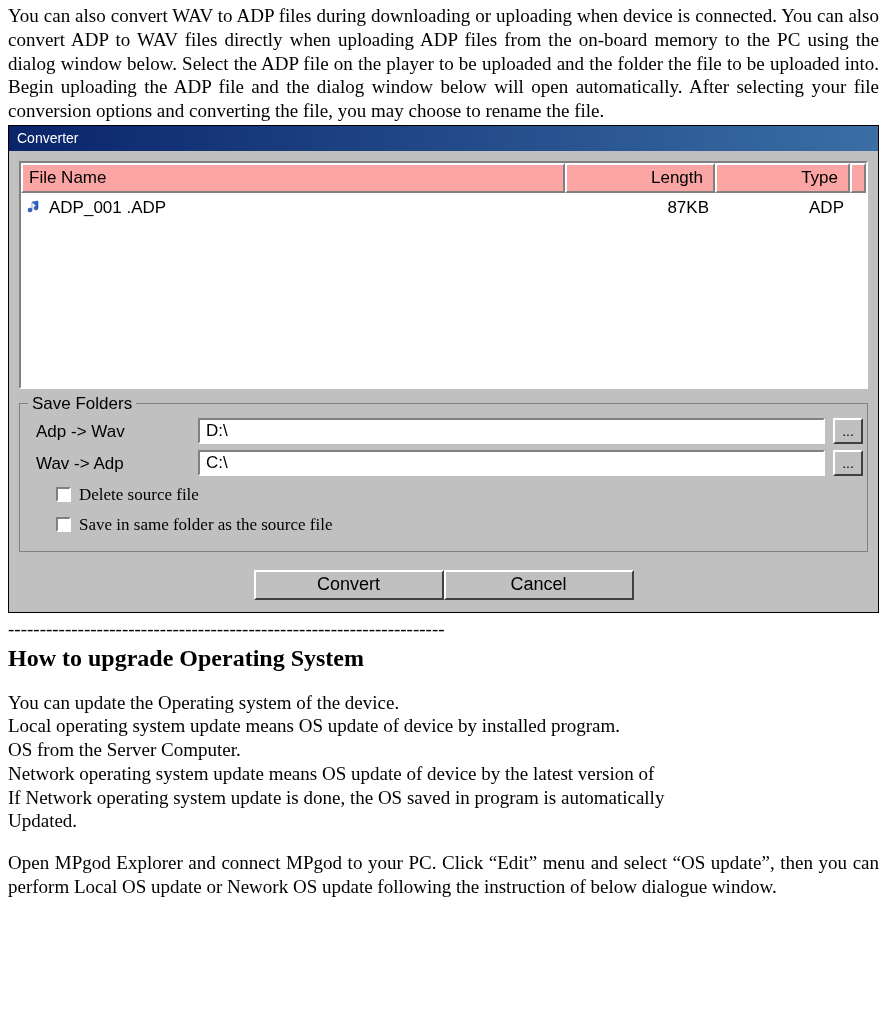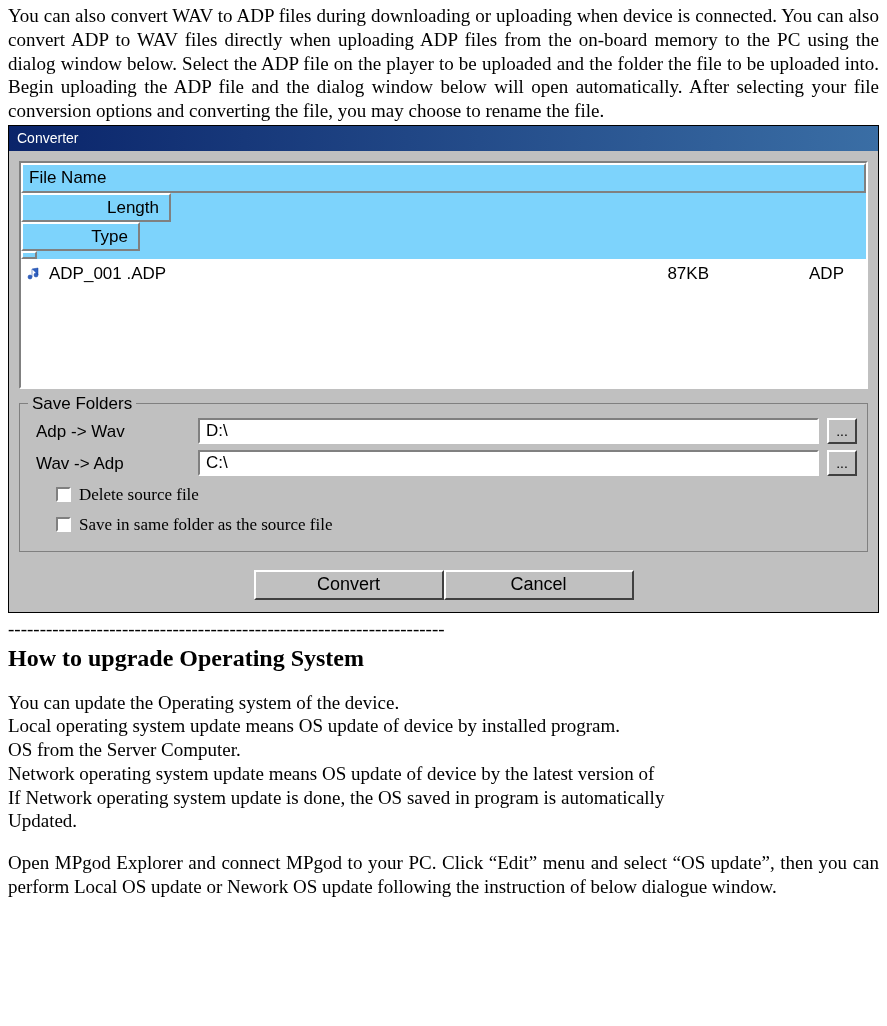--- a/index.html
+++ b/index.html
@@ -39,32 +39,31 @@
       padding: 10px 10px 8px 10px;
     }
     .file-list {
       border: 2px solid;
       border-color: #808080 #fff #fff #808080;
       background: #fff;
       height: 228px;
     }
     .file-list-header {
       display: flex;
-      background: #7dd3fc;
-      flex-direction: column;
+      background: #fca5a5;
     }
     .col-header {
       border: 2px solid;
       border-color: #fff #808080 #808080 #fff;
       padding: 2px 6px;
       font-size: 17px;
     }
     .col-filename { flex: 1; text-align: left; }
     .col-length { width: 150px; text-align: right; padding-right: 10px; }
-    .col-type { width: 119px; text-align: right; padding-right: 10px; }
+    .col-type { width: 135px; text-align: right; padding-right: 10px; }
     .col-end { width: 12px; }
     .file-row {
       display: flex;
       padding: 2px 0;
       font-size: 17px;
       align-items: center;
     }
     .file-row .cell { padding: 2px 6px; }
     .file-row .cell-filename { flex: 1; text-align: left; display: flex; align-items: center; }
     .file-row .cell-length { width: 150px; text-align: right; padding-right: 10px; }
@@ -74,21 +73,21 @@
       width: 16px;
       height: 16px;
       margin-right: 6px;
       display: inline-block;
     }
     .fieldset-area {
       padding: 0 10px 8px 10px;
     }
     .fieldset {
       border: 1px solid #808080;
-      padding: 8px 10px 12px 10px;
+      padding: 8px 4px 12px 10px;
       position: relative;
       margin-top: 6px;
     }
     .fieldset-legend {
       position: absolute;
       top: -11px;
       left: 8px;
       background: #c0c0c0;
       padding: 0 4px;
       font-size: 17px;

